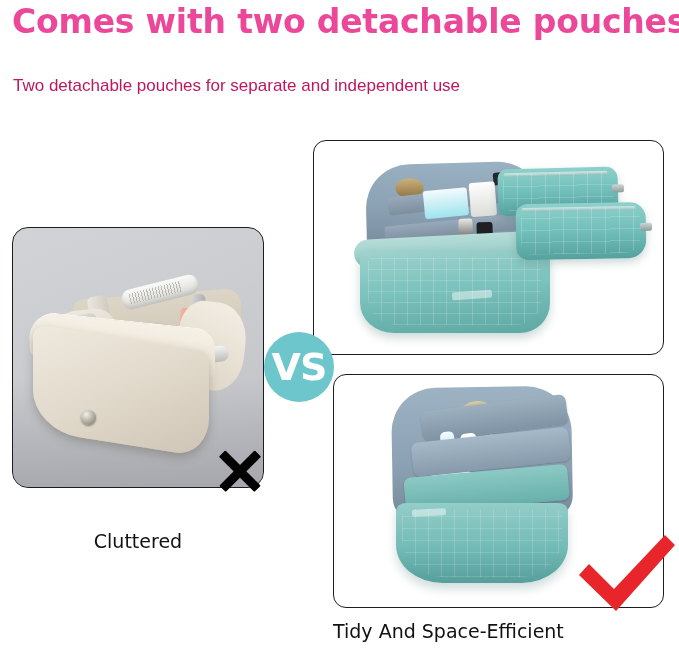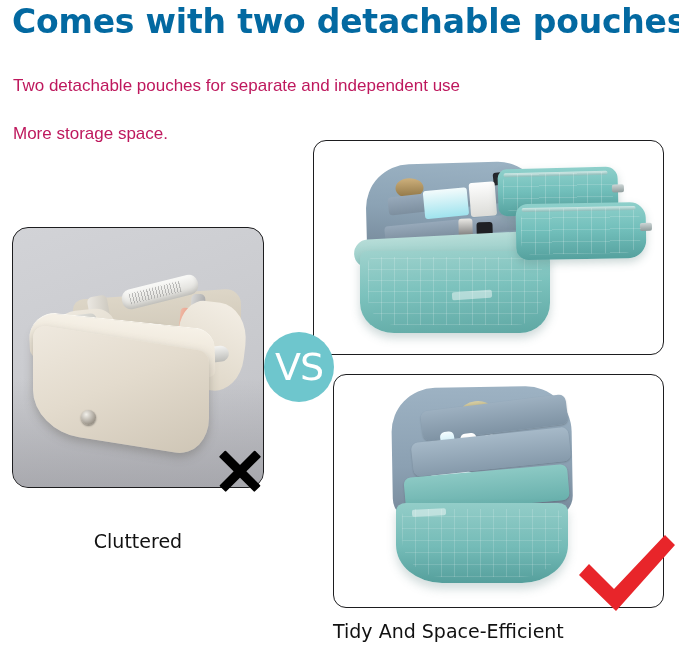--- a/index.html
+++ b/index.html
@@ -11,21 +11,21 @@
   }
   .page { position:relative; width:679px; height:654px; background:#fff; }
 
   
   .headline {
     position:absolute; left:12px; top:2px; width:655px;
     font-family:"DejaVu Sans", sans-serif;
     font-weight:bold;
     font-size:33px;
     letter-spacing:-0.2px;
-    color:#0369a1;
+    color:#ec4899;
     white-space:nowrap;
   }
   .subline {
     position:absolute; left:13px;
     font-size:17px; color:#be185d;
     font-family:"Liberation Sans", sans-serif;
     white-space:nowrap;
   }
   .subline.l1 { top:76px; }
   .subline.l2 { top:124px; }
@@ -125,21 +125,21 @@
 
   
   .vs-badge {
     position:absolute; left:264px; top:332px;
     width:70px; height:70px; border-radius:50%;
     background:#6ec6cd;
     display:flex; align-items:center; justify-content:center;
     z-index:6;
   }
   .vs-badge .vs-text {
-    color:#ffffff; font-weight:normal; font-size:38px;
+    color:#ffffff; font-weight:bold; font-size:38px;
     font-family:"DejaVu Sans", sans-serif; letter-spacing:-1px;
     line-height:1;
   }
 
   
   .panel {
     position:absolute;
     border:1.3px solid #1d1d1f;
     border-radius:13px;
     background:#ffffff;
@@ -278,21 +278,20 @@
   .cap-right { left:333px; top:620px; width:331px; }
 </style>
 </head>
 <body>
 
 <div class="page">
 
   <div class="headline">Comes with two detachable pouches</div>
 
   <div class="subline l1">Two detachable pouches for separate and independent use</div>
-  <div class="subline l2">More storage space.</div>
 
   <div class="left-photo">
     <div class="shadowfloor"></div>
     <div class="cream-bag">
       <div class="cb-interior"></div>
       <div class="bottle b1"></div>
       <div class="bottle b8"></div>
       <div class="bottle b5"></div>
       <div class="bottle b6"></div>
       <div class="cb-meshleft"></div>

